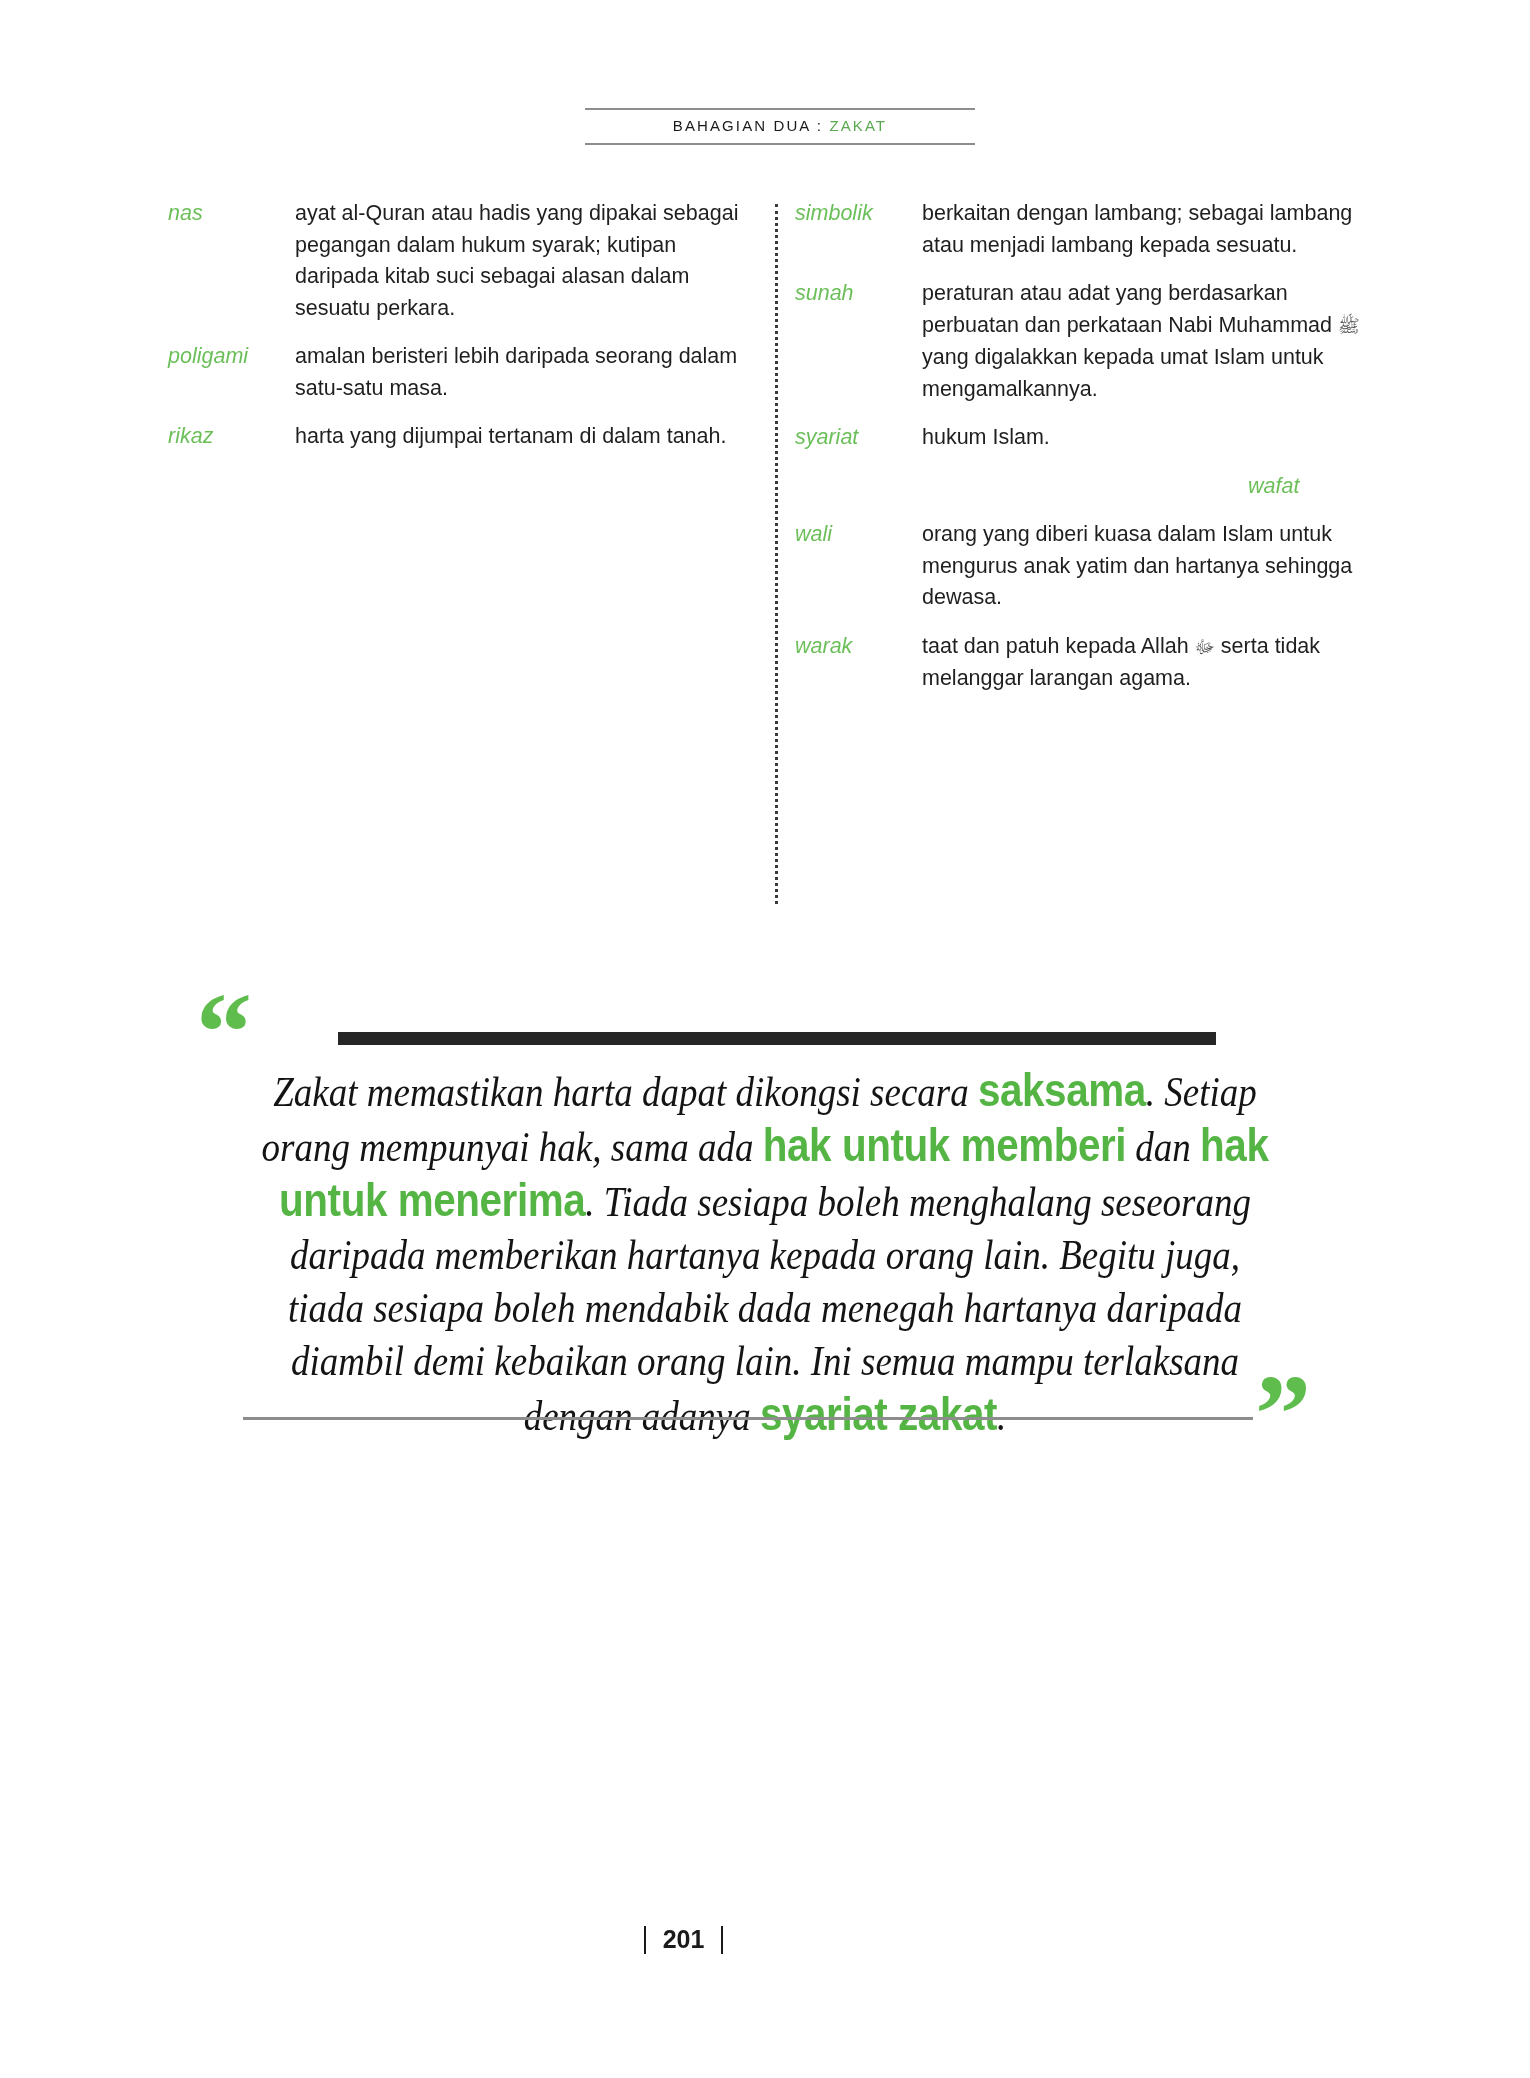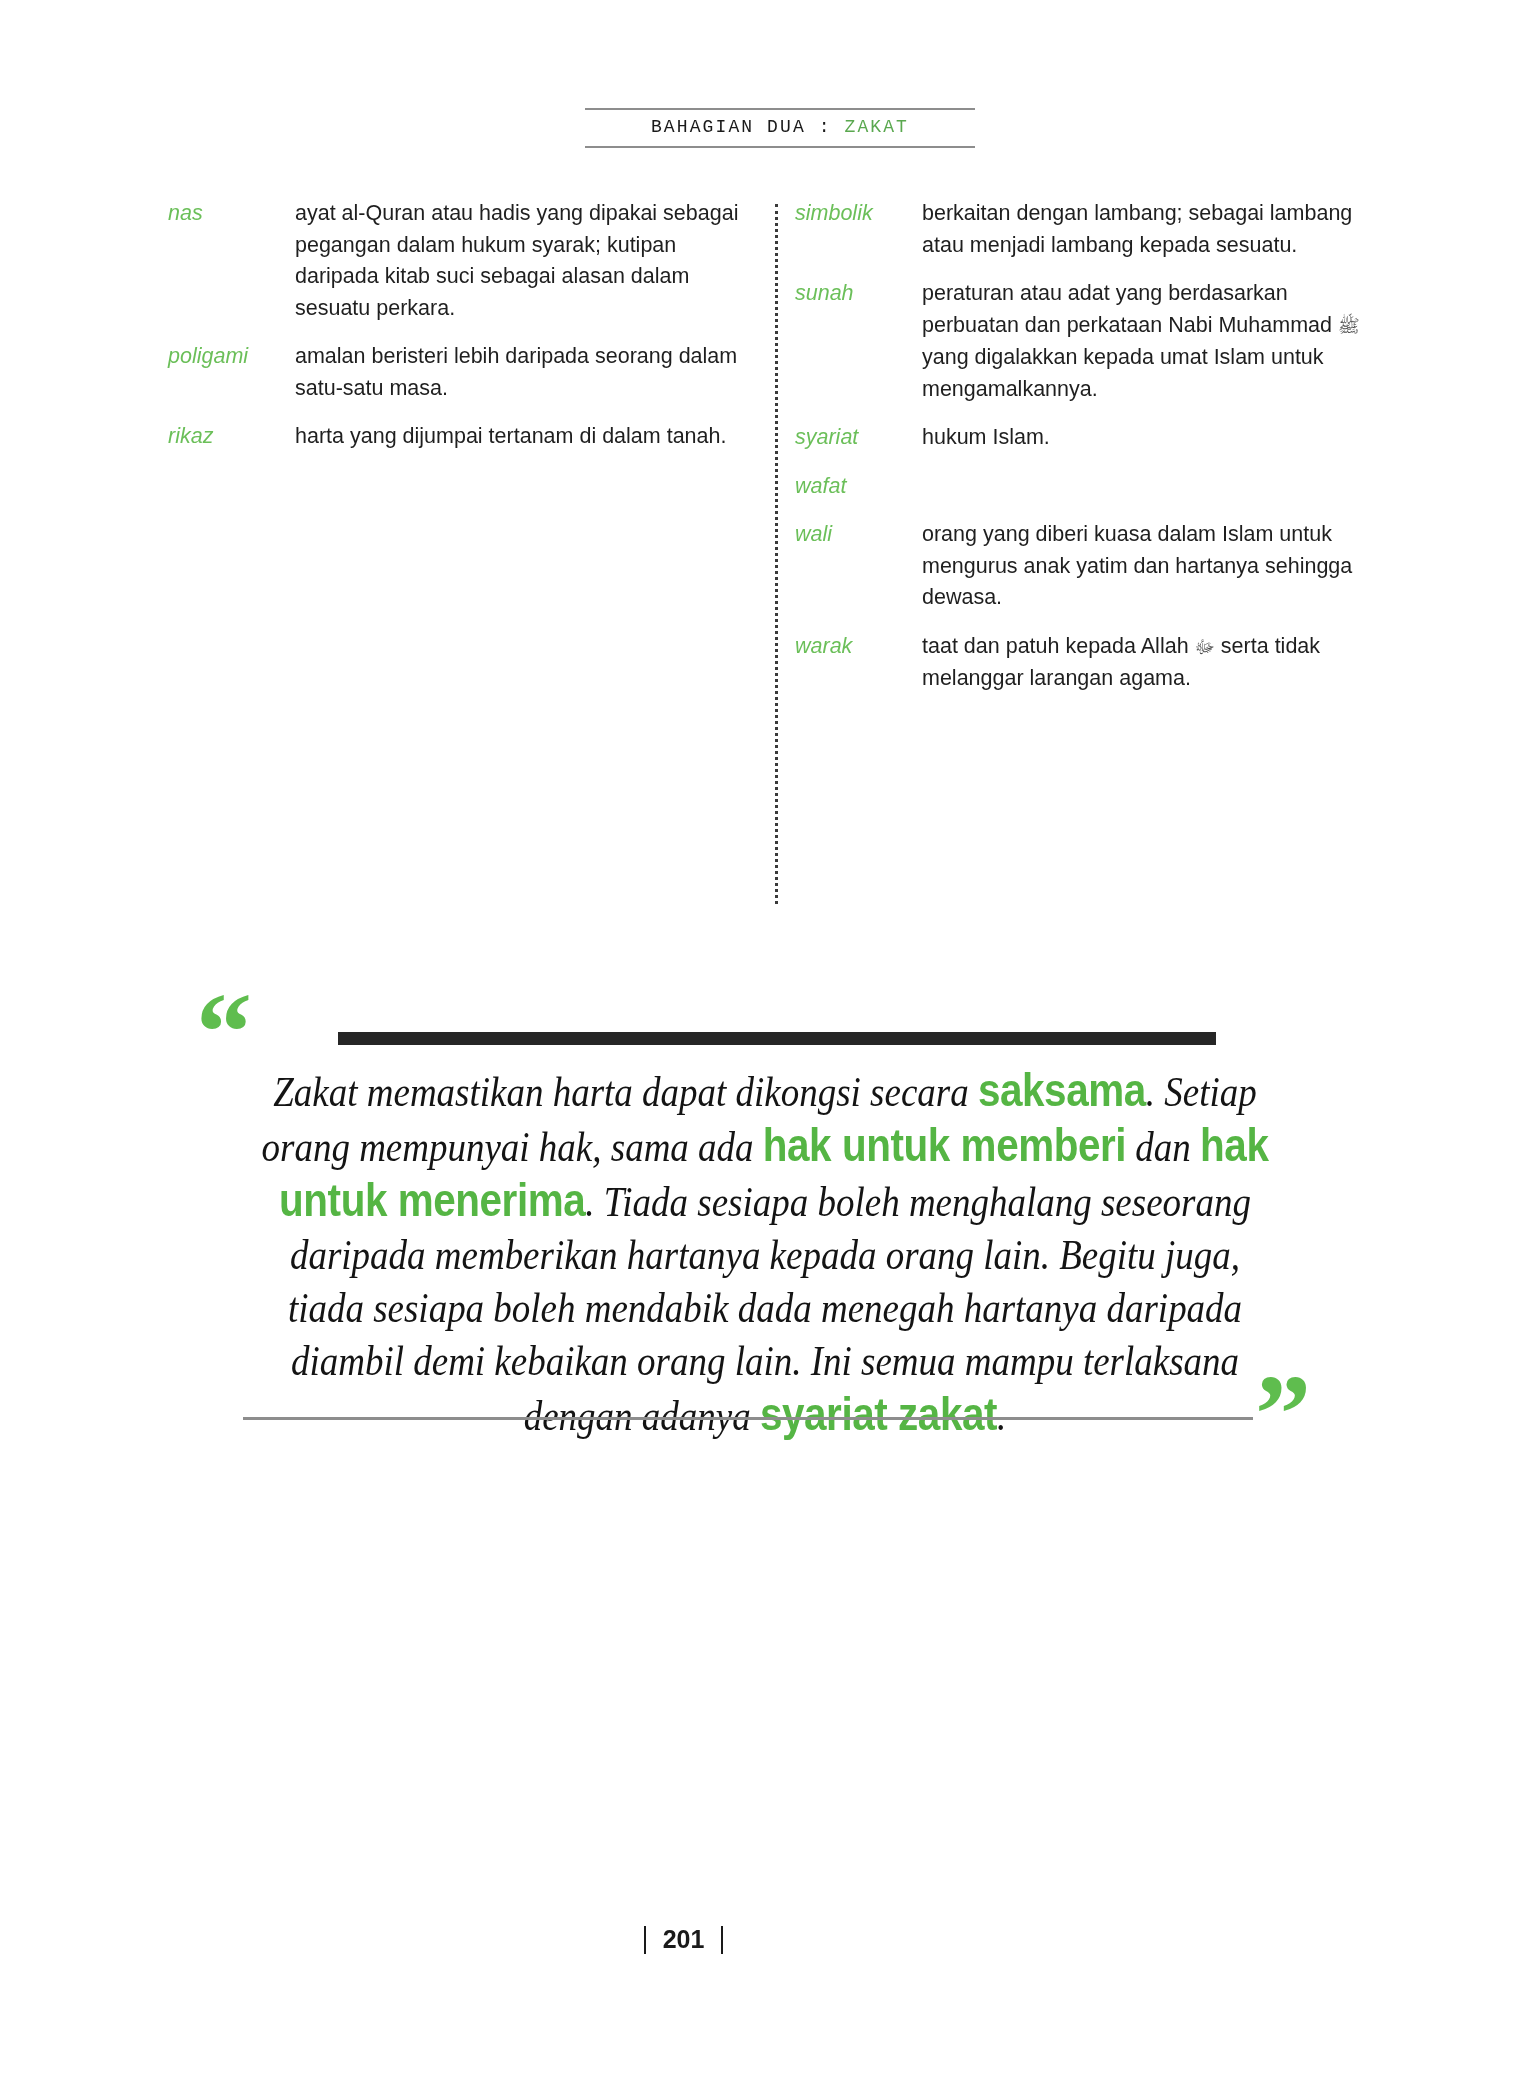--- a/index.html
+++ b/index.html
@@ -21,22 +21,22 @@
     position: absolute;
     left: 585px;
     top: 108px;
     width: 390px;
     text-align: center;
     border-top: 2px solid #8d8d8d;
     border-bottom: 2px solid #8d8d8d;
     padding: 7px 0 9px 0;
   }
   .page-header .head-text {
-    font-family: Liberation Mono, monospace;
-    font-size: 18px;
+    font-family: Liberation Sans, sans-serif;
+    font-size: 15px;
     letter-spacing: 2.1px;
     color: #1a1a1a;
     white-space: nowrap;
   }
   .page-header .head-text .accent {
     color: #5aa84f;
   }
 
   
   .glossary {
@@ -60,20 +60,21 @@
     top: 6px;
     width: 0;
     height: 700px;
     border-left: 3px dotted #3a3a3a;
   }
 
   .gl-entry {
     display: flex;
     align-items: flex-start;
     margin-bottom: 17px;
+    justify-content: flex-end;
   }
   .gl-term {
     width: 127px;
     flex: 0 0 127px;
     font-style: italic;
     font-size: 21.5px;
     line-height: 31.5px;
     color: #6bbf59;
     padding-right: 6px;
     box-sizing: border-box;

